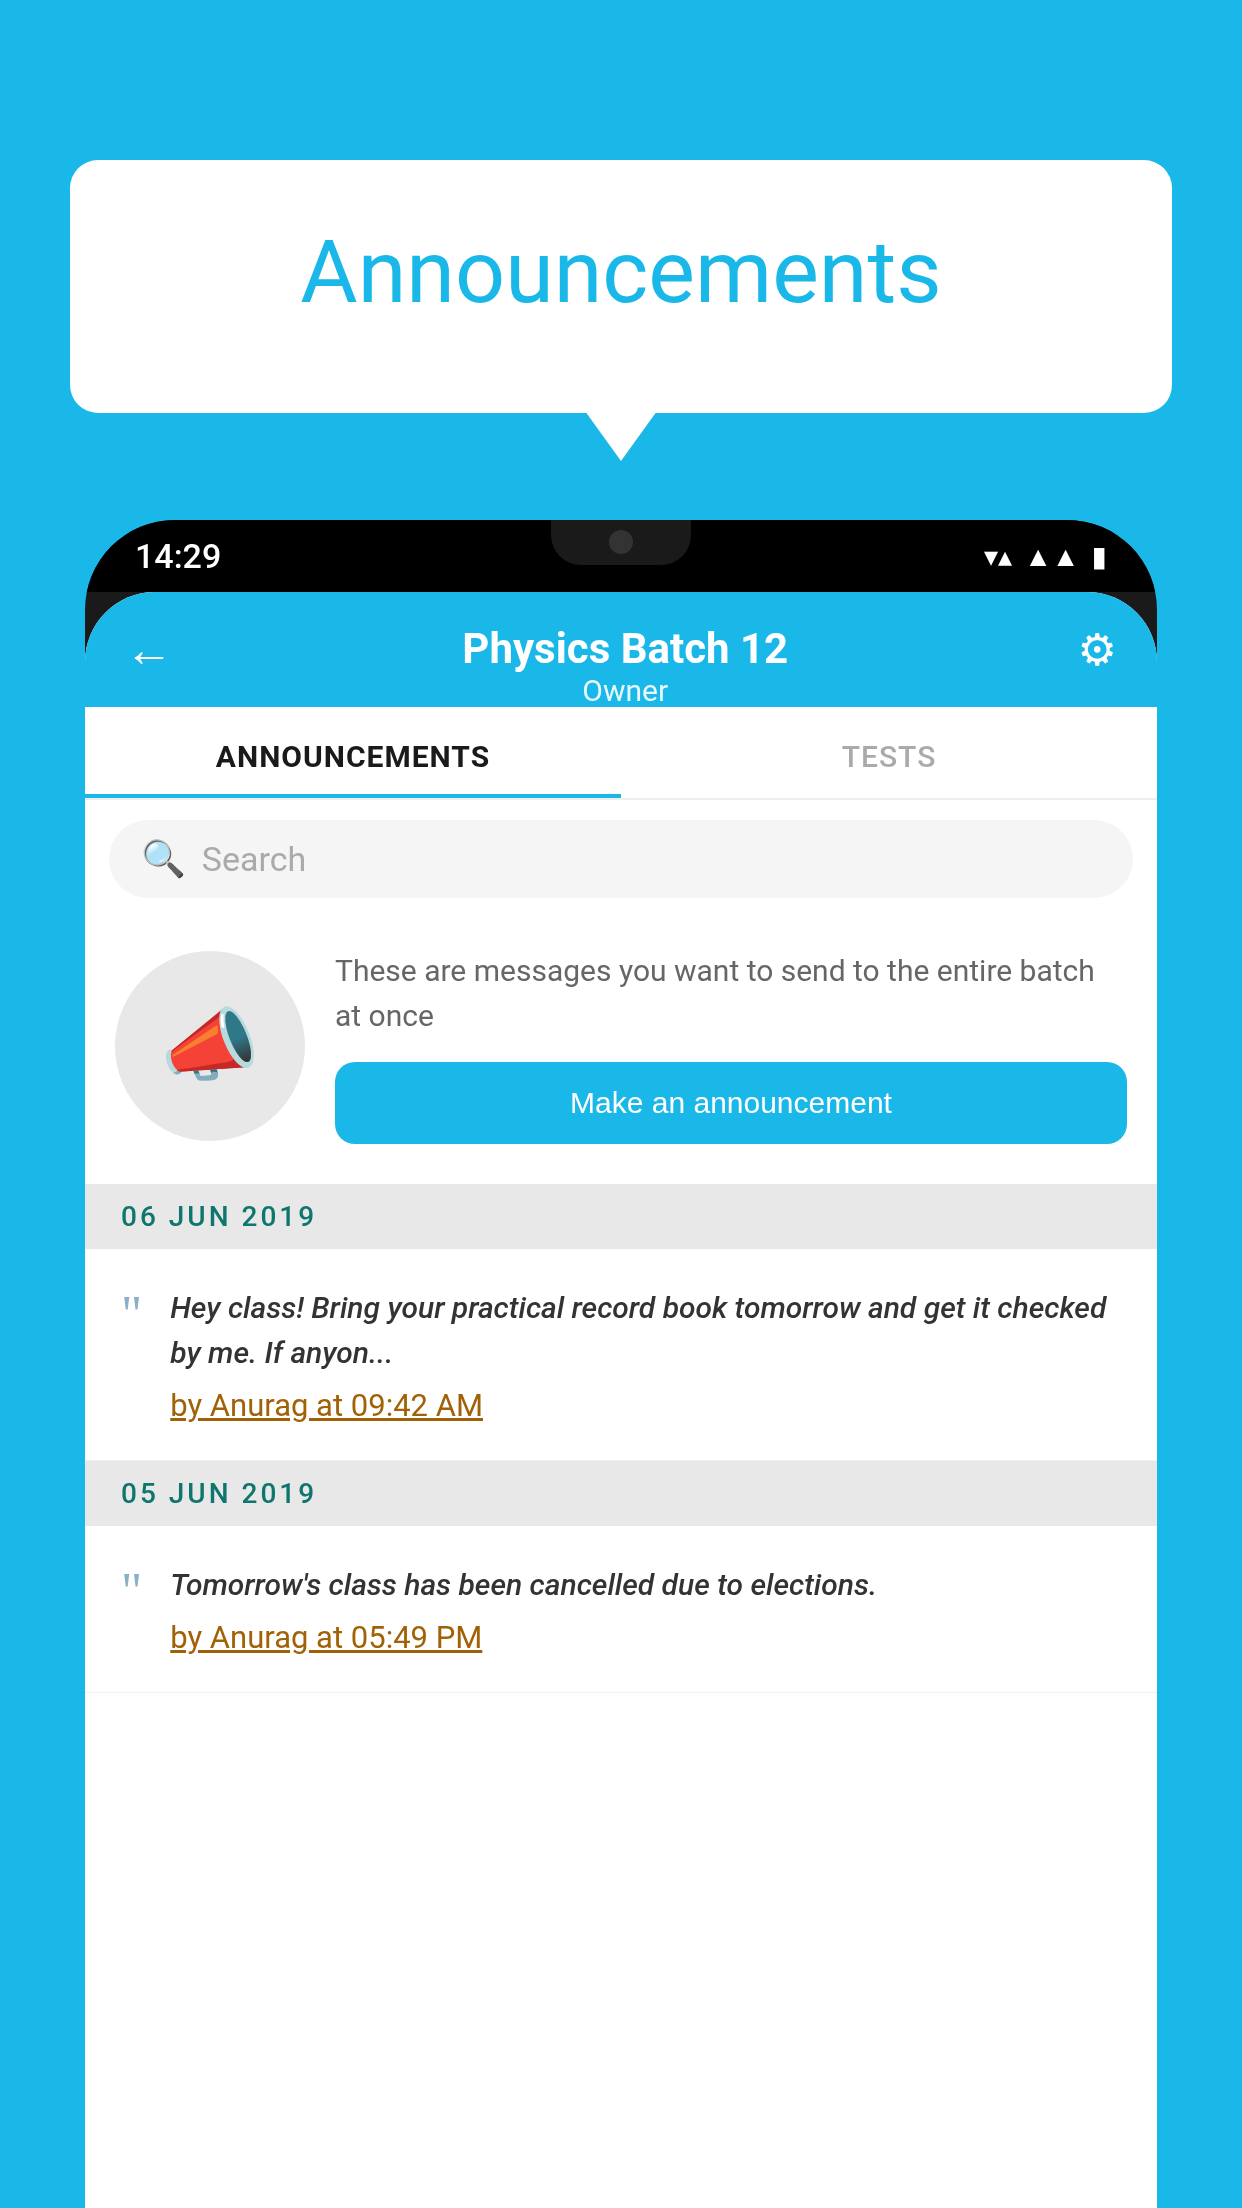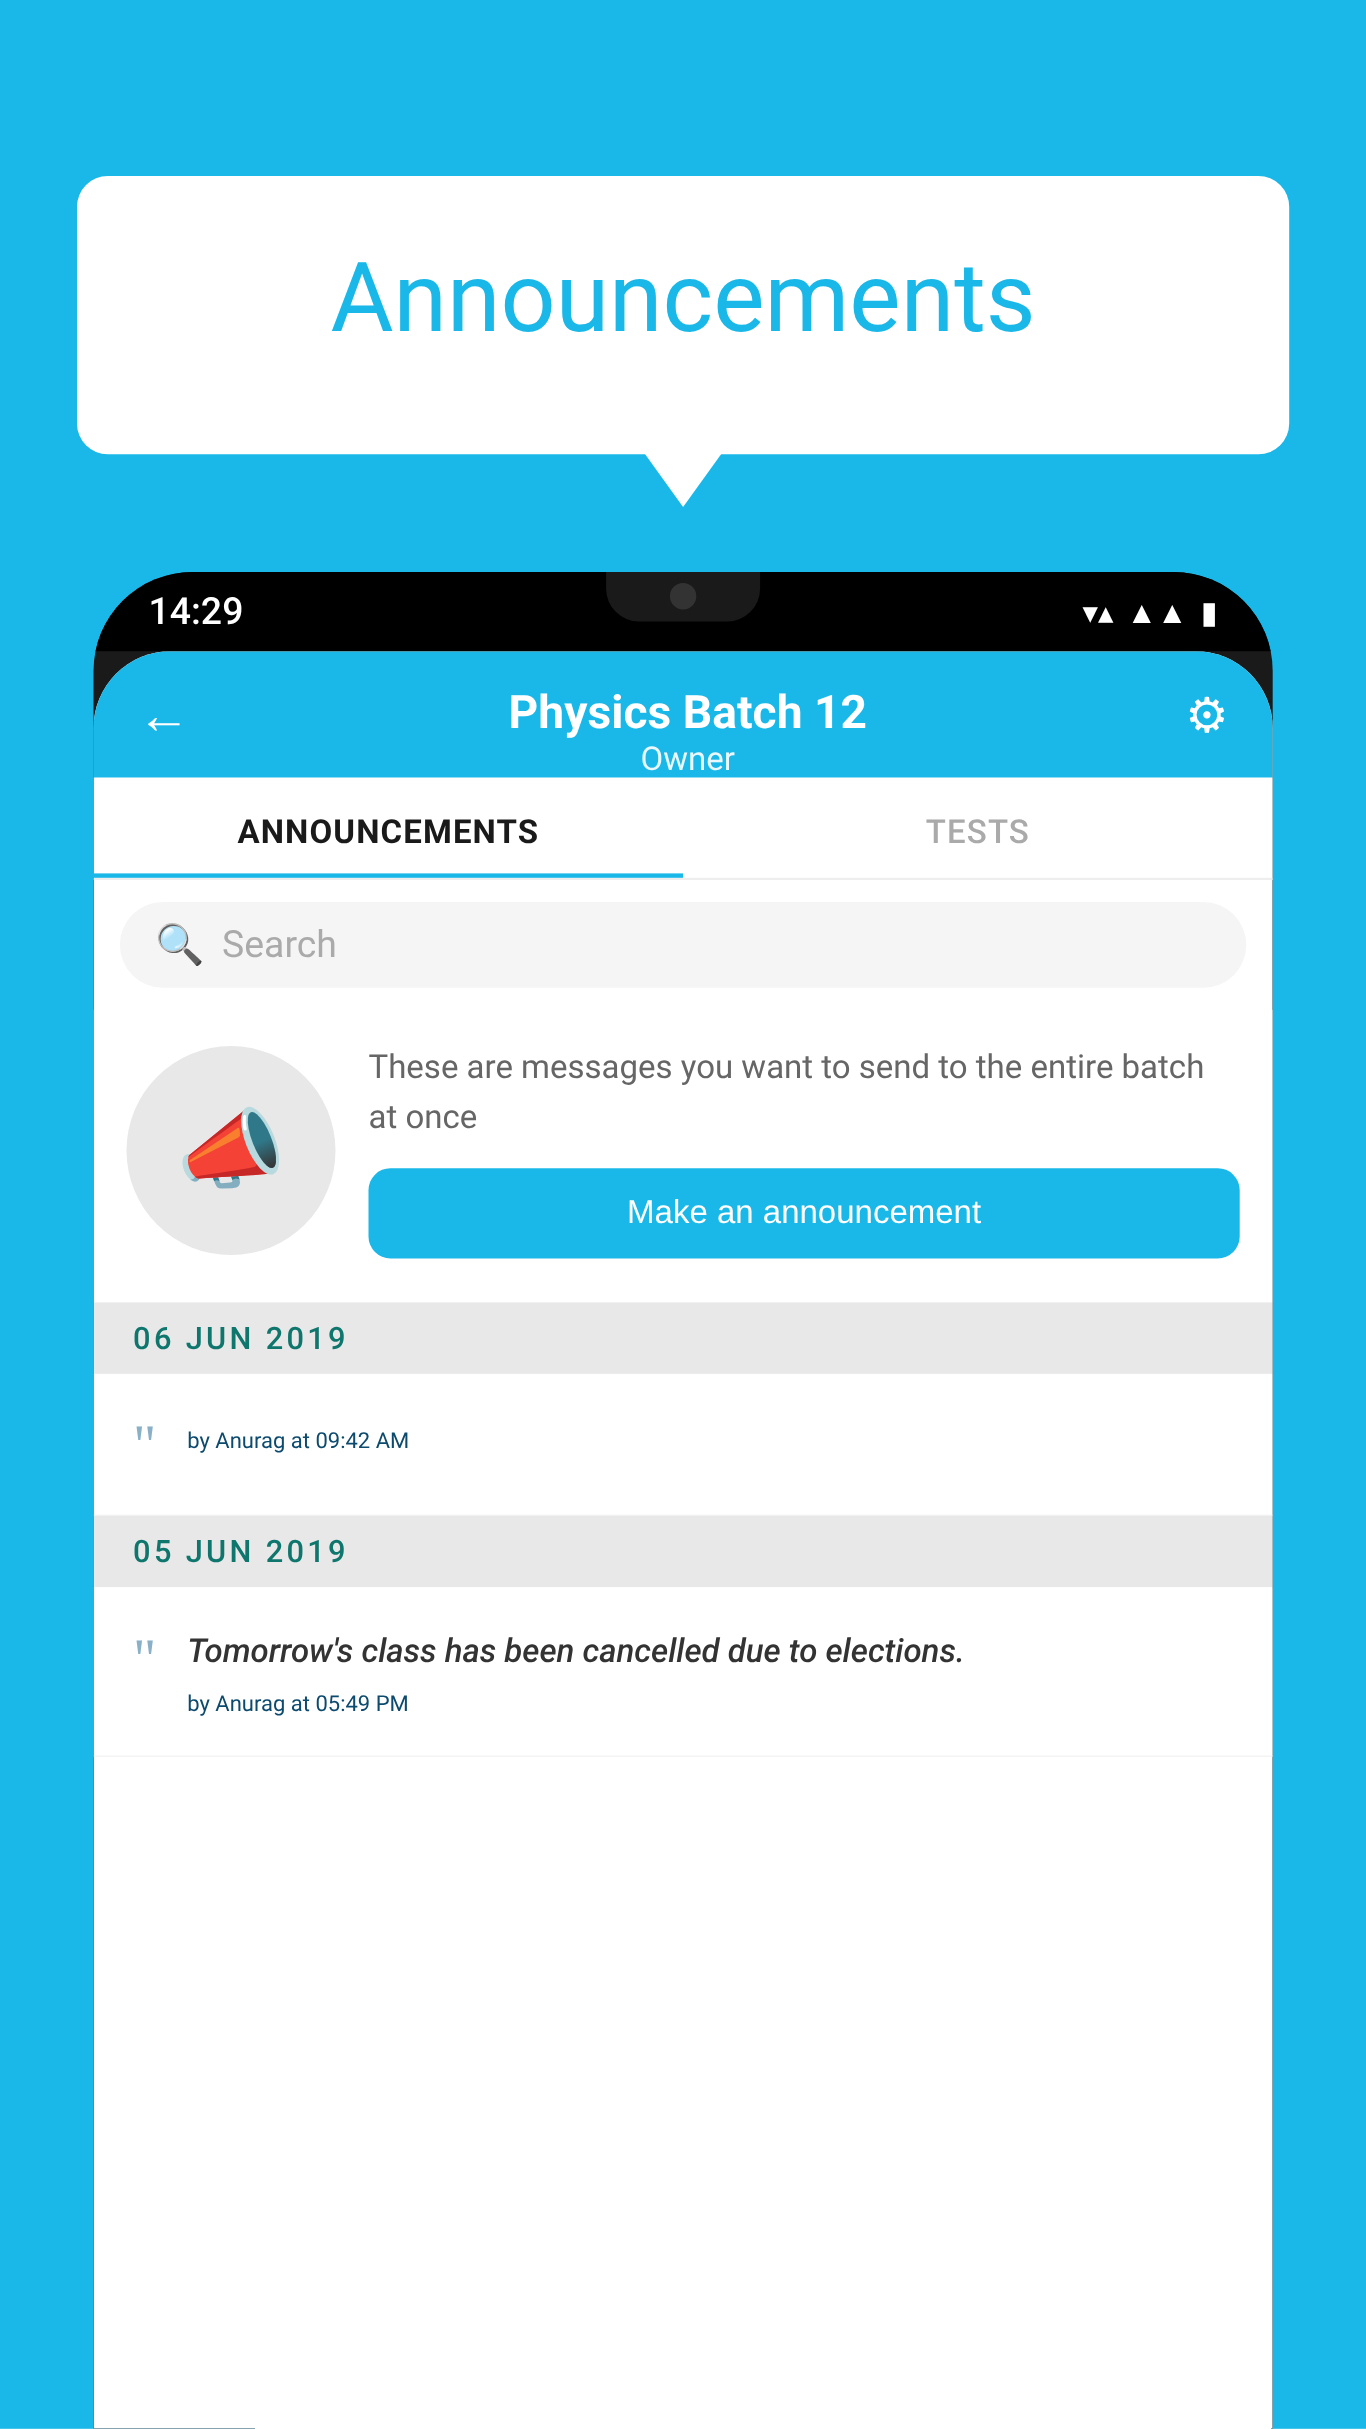--- a/index.html
+++ b/index.html
@@ -287,24 +287,25 @@
 
     .announcement-text {
       font-size: 30px;
       color: #333;
       font-style: italic;
       line-height: 1.5;
       font-weight: 500;
     }
 
     .announcement-by {
-      font-size: 20px;
-      color: #0c4a6e;
+      font-size: 31px;
+      color: #a16207;
       margin-top: 12px;
       font-style: normal;
+      text-decoration: underline;
     }
 
     .phone-inner {
       background: white;
       height: calc(100% - 72px);
       border-radius: 70px 70px 0 0;
       overflow: hidden;
       display: flex;
       flex-direction: column;
     }
@@ -363,20 +364,21 @@
         <div class="promo-desc">These are messages you want to send to the entire batch at once</div>
         <button class="make-announcement-btn">Make an announcement</button>
       </div>
     </div>
 
     <div class="date-separator">06  JUN  2019</div>
 
     <div class="announcement-item">
       <div class="quote-icon">"</div>
       <div>
+        <div class="announcement-text">Hey class! Bring your practical record book tomorrow and get it checked by me. If anyon...</div>
         <div class="announcement-by">by Anurag at 09:42 AM</div>
       </div>
     </div>
 
     <div class="date-separator">05  JUN  2019</div>
 
     <div class="announcement-item">
       <div class="quote-icon">"</div>
       <div>
         <div class="announcement-text">Tomorrow's class has been cancelled due to elections.</div>

